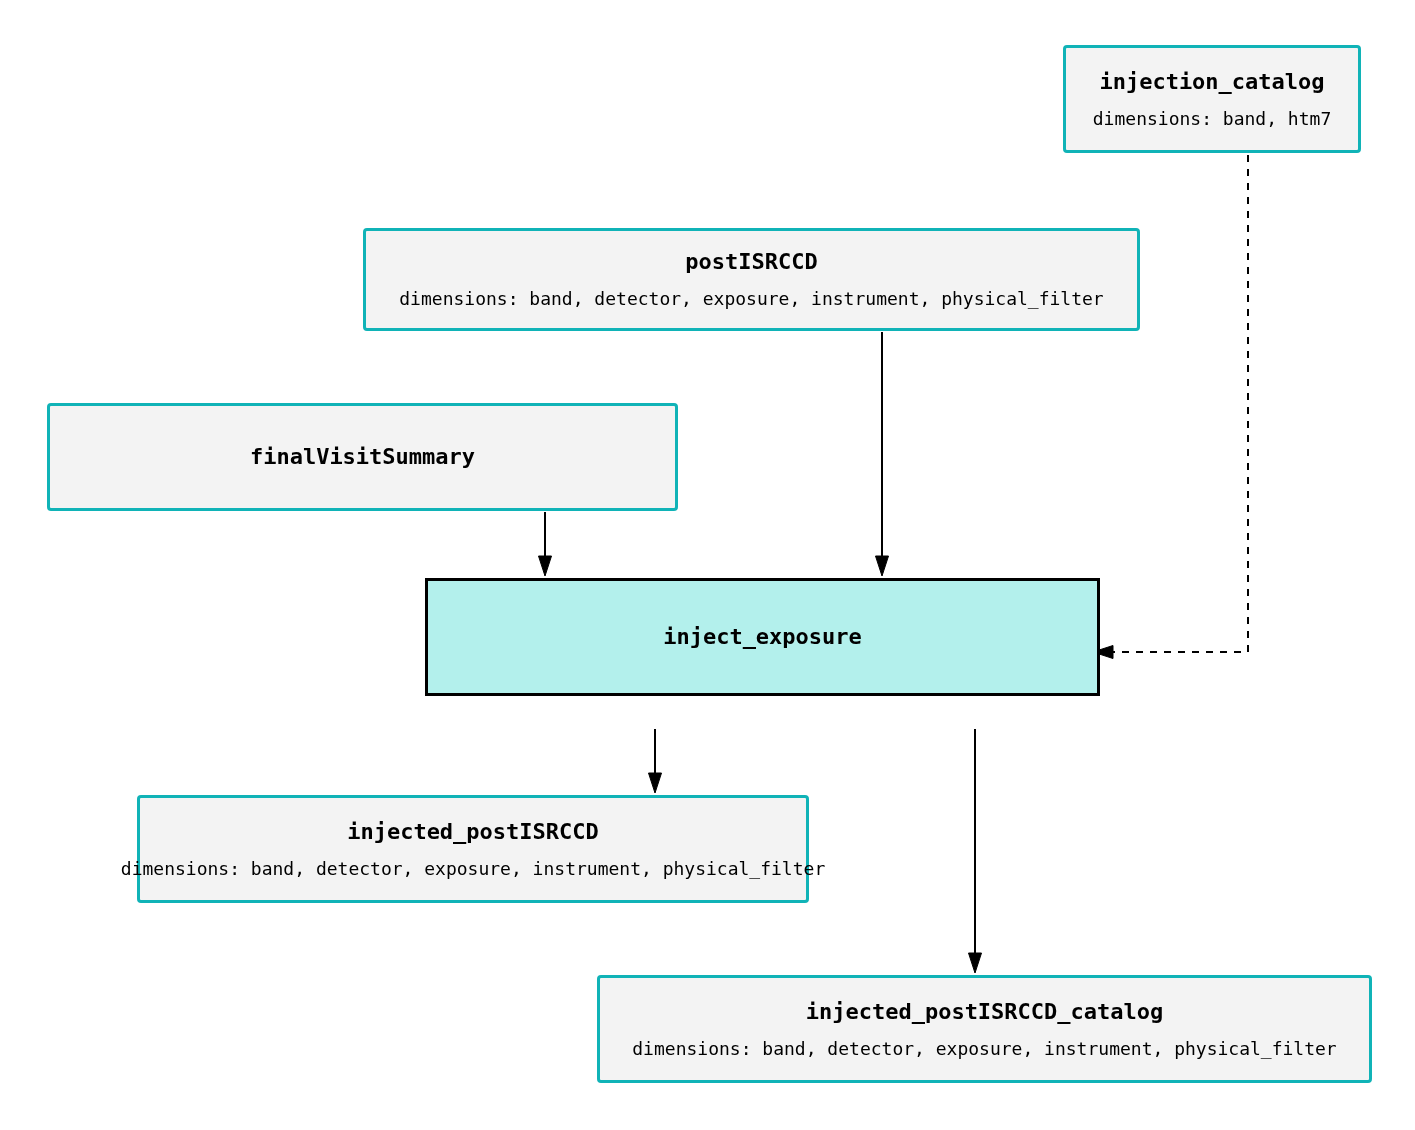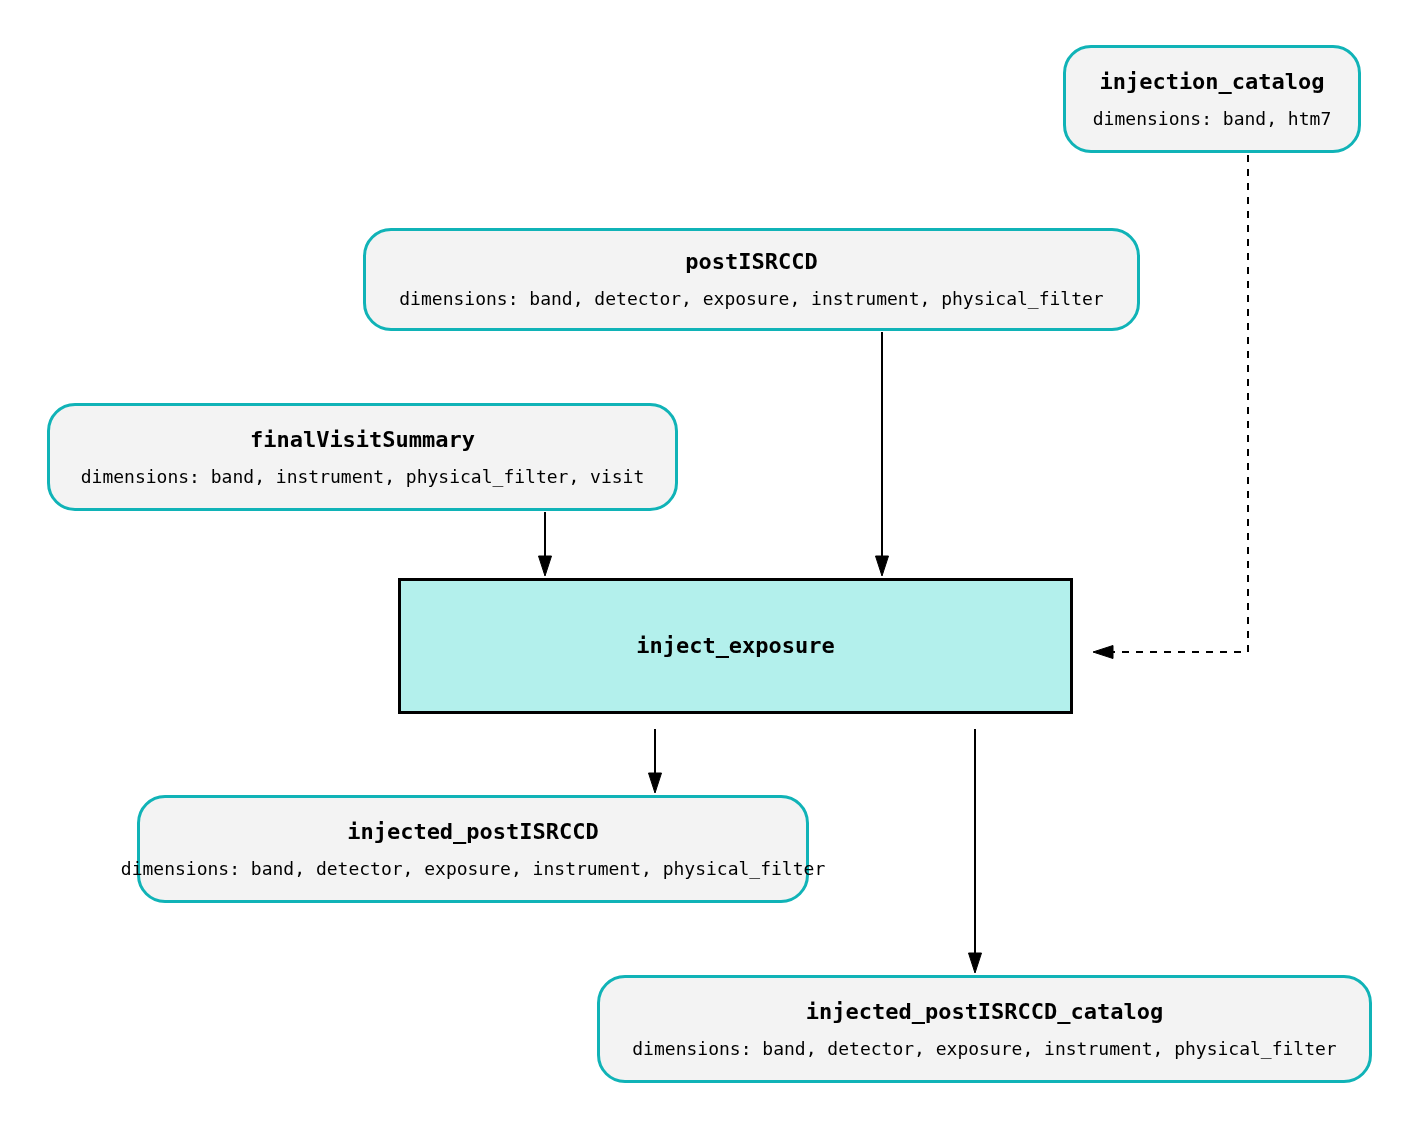--- a/index.html
+++ b/index.html
@@ -38,21 +38,21 @@
     box-sizing: border-box;
     display: flex;
     flex-direction: column;
     justify-content: center;
     align-items: center;
     text-align: center;
     gap: 17px;
   }
   .node.dataset {
     border: 3.5px solid var(--dataset-border);
-    border-radius: 28px;
+    border-radius: 4px;
     background: var(--dataset-fill);
   }
   .node.task {
     border: 3.5px solid var(--task-border);
     border-radius: 0;
     background: var(--task-fill);
     gap: 15px;
   }
   .node .title {
     font-weight: bold;
@@ -111,27 +111,23 @@
   <div class="node dataset" style="left:363px; top:228px; width:777px; height:103px;text-align:center;">
     <div class="title">postISRCCD</div>
     <div class="subline">
       <span class="dims-label">dimensions:</span>
       <span>band, detector, exposure, instrument, physical_filter</span>
     </div>
   </div>
 
   <div class="node dataset" style="left:47px; top:403px; width:631px; height:108px;">
     <div class="title">finalVisitSummary</div>
-    <div class="subline">
-      <span class="dims-label">dimensions:</span>
-      <span>band, instrument, physical_filter, visit</span>
-    </div>
   </div>
 
-  <div class="node task" style="left:398px; top:578px; width:675px; height:136px;">
+  <div class="node task" style="left:425px; top:578px; width:675px; height:118px;">
     <div class="title">inject_exposure</div>
   </div>
 
   <div class="node dataset" style="left:137px; top:795px; width:672px; height:108px;">
     <div class="title">injected_postISRCCD</div>
     <div class="subline">
       <span class="dims-label">dimensions:</span>
       <span>band, detector, exposure, instrument, physical_filter</span>
     </div>
   </div>

